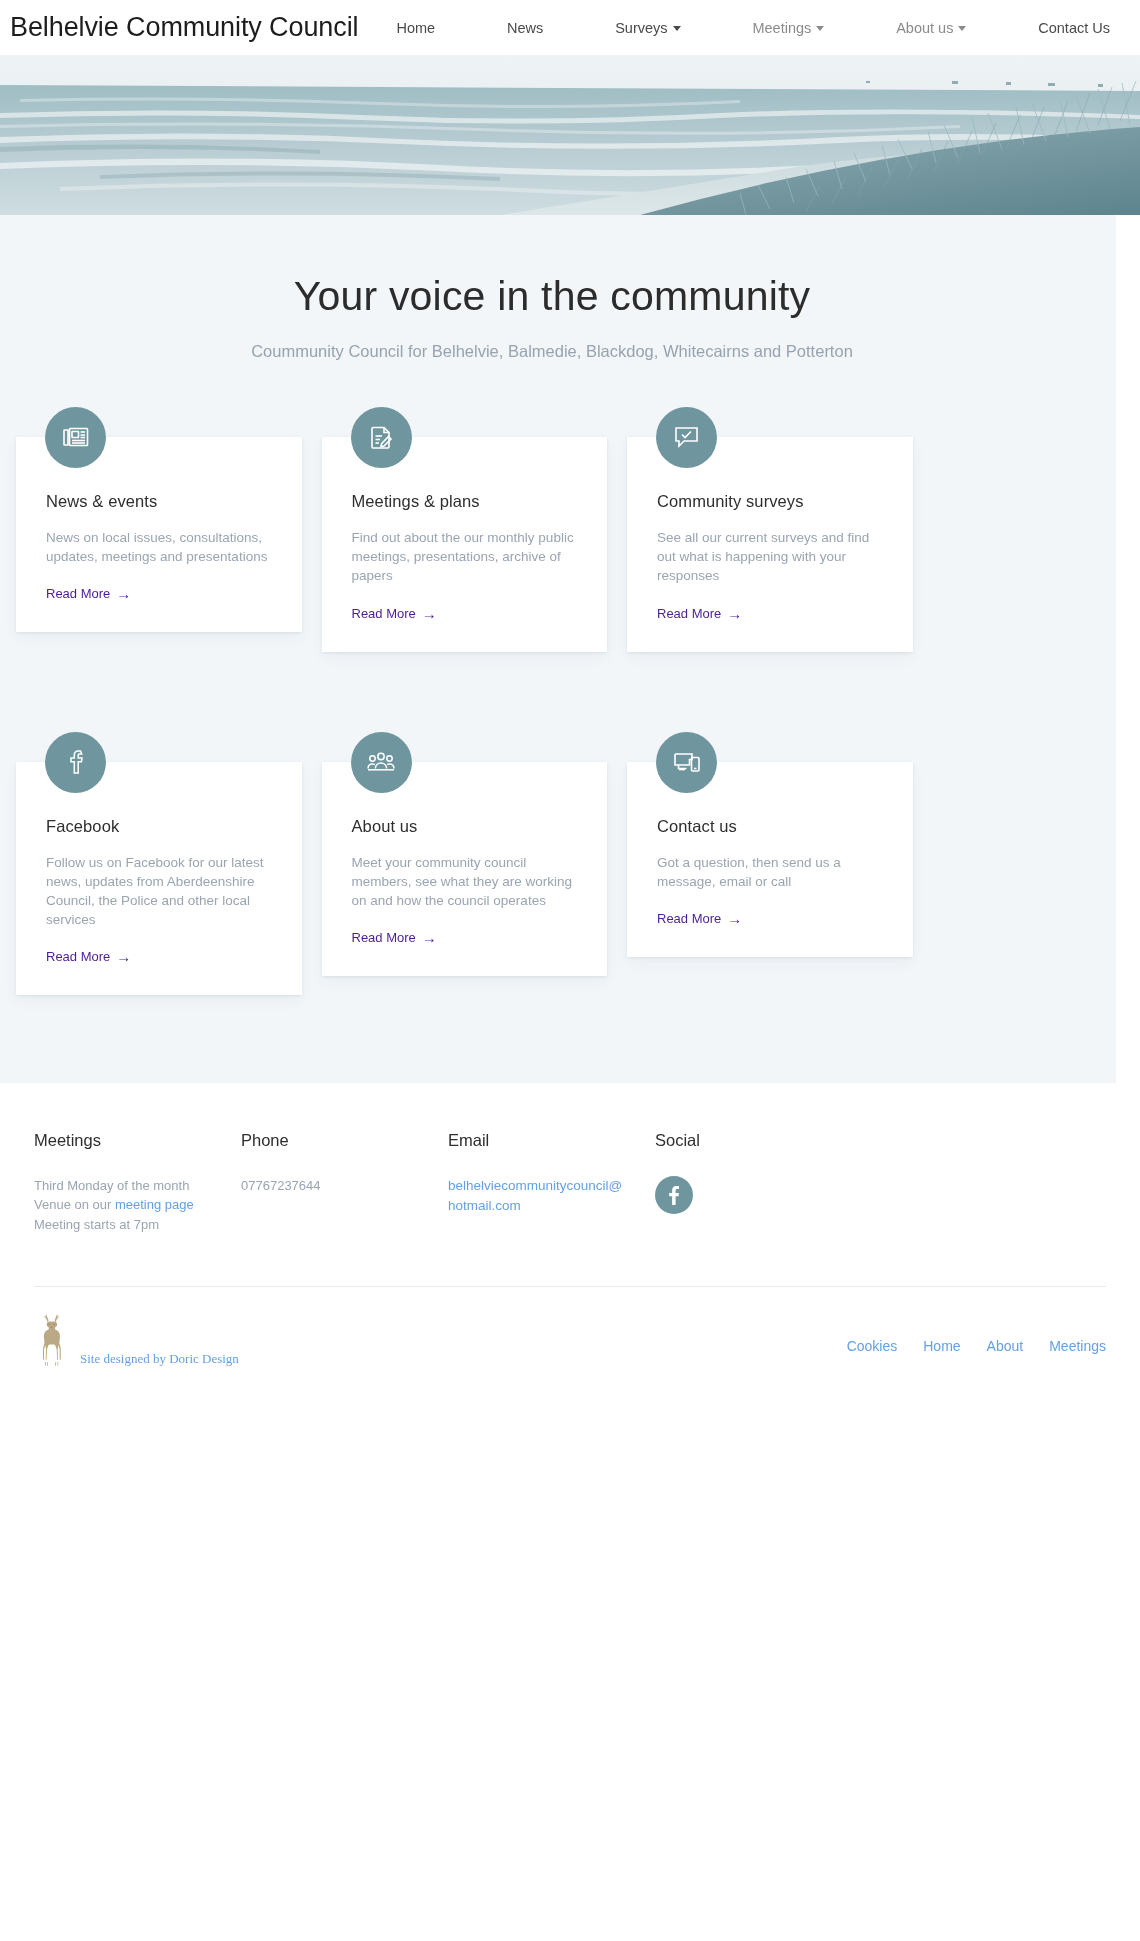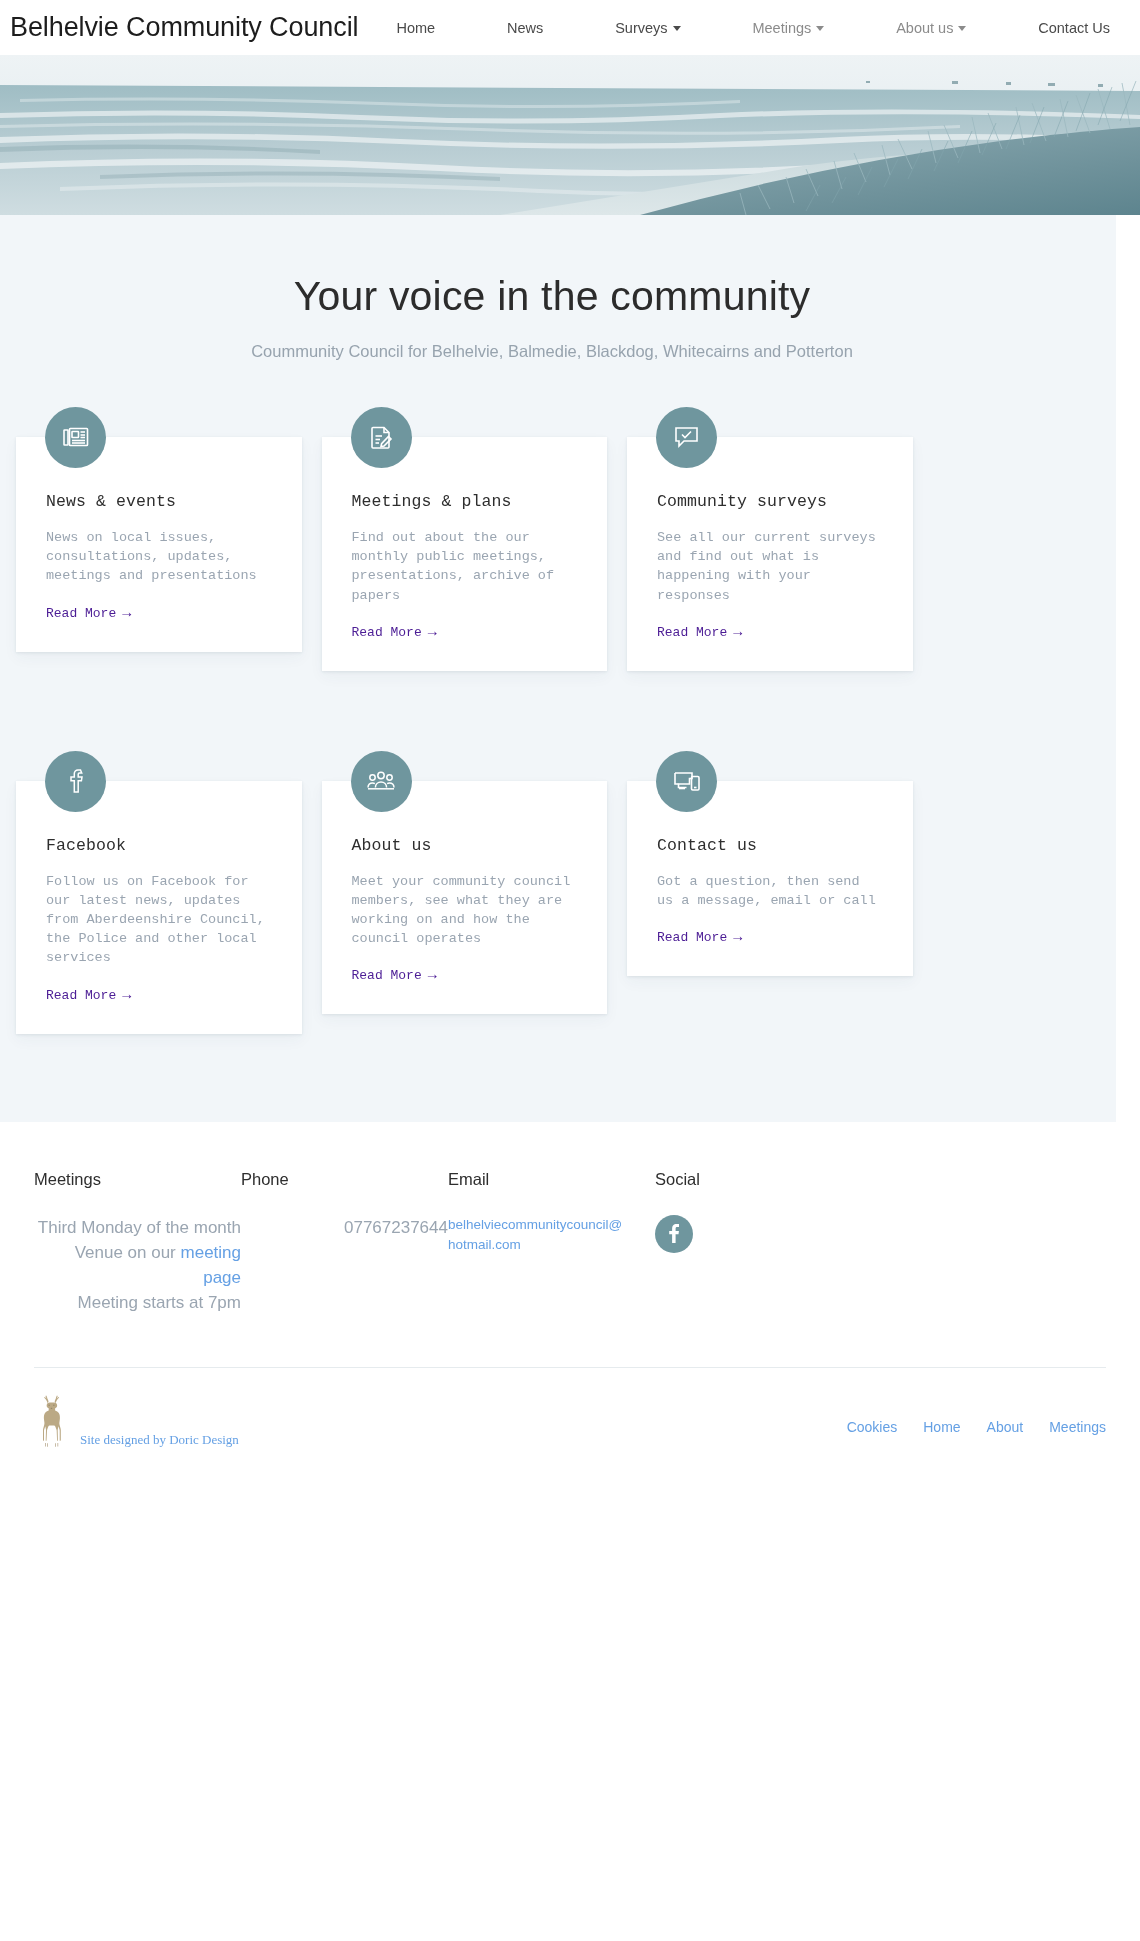--- a/index.html
+++ b/index.html
@@ -135,21 +135,20 @@
   }
   .icon-circle svg { display: block; }
 
   .card {
     background: #ffffff;
     min-height: 178px;
     padding: 55px 30px 30px 30px;
     box-shadow: 0 1px 3px rgba(40,70,90,0.10), 0 6px 14px rgba(40,70,90,0.045);
     position: relative;
     z-index: 1;
-    font-family: Liberation Mono, monospace;
   }
 
   .card-title {
     font-size: 16.5px;
     color: #2e2e2e;
     font-weight: 400;
     margin-bottom: 17px;
     letter-spacing: 0.1px;
   }
 
@@ -201,24 +200,23 @@
   .fcol-social   { width: 200px; }
 
   .fcol-title {
     font-size: 16.5px;
     color: #2e2e2e;
     font-weight: 400;
     margin-bottom: 26px;
   }
 
   .fcol-text {
-    font-size: 17px;
+    font-size: 13px;
     line-height: 1.48;
     color: #9aa5b1;
-    text-align: right;
   }
   .flink {
     color: #65a0e4;
     cursor: pointer;
   }
   .email-link {
     font-size: 13.5px;
     line-height: 1.48;
     color: #65a0e4;
     cursor: pointer;

